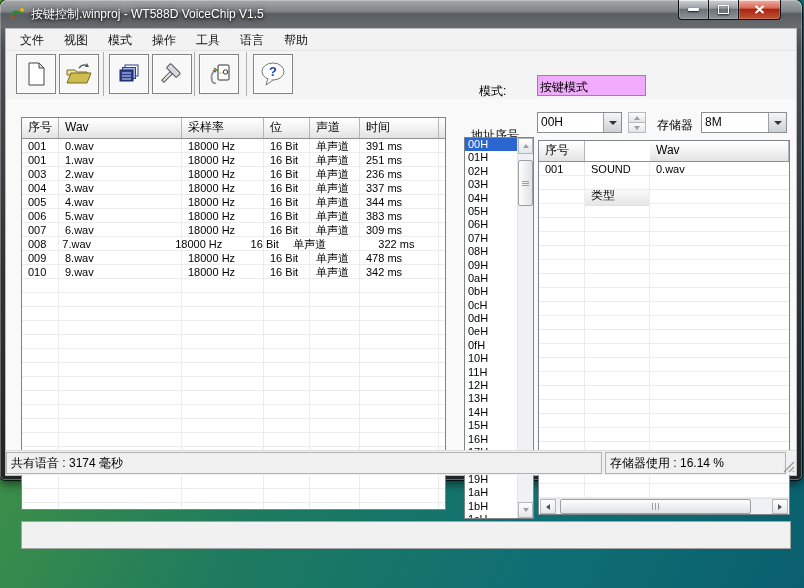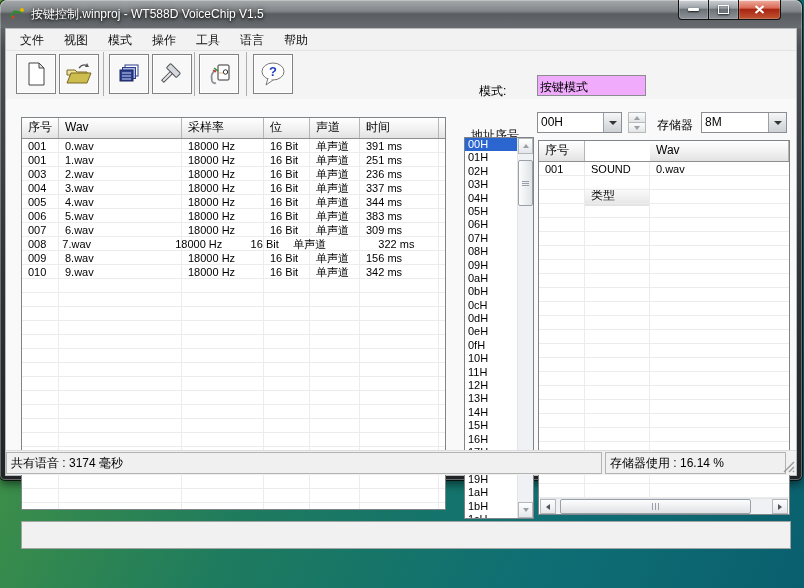--- a/index.html
+++ b/index.html
@@ -292,21 +292,21 @@
                 <div class="tcell" style="width: 46px;">16 Bit</div>
                 <div class="tcell" style="width: 50px;">单声道</div>
                 <div class="tcell" style="width: 79px; margin-left: 39px;">322 ms</div>
               </div>
               <div class="trow">
                 <div class="tcell" style="width: 37px;">009</div>
                 <div class="tcell" style="width: 123px;">8.wav</div>
                 <div class="tcell" style="width: 82px;">18000 Hz</div>
                 <div class="tcell" style="width: 46px;">16 Bit</div>
                 <div class="tcell" style="width: 50px;">单声道</div>
-                <div class="tcell" style="width: 79px;">156 ms</div>
+                <div class="tcell" style="width: 79px;">478 ms</div>
               </div>
               <div class="trow">
                 <div class="tcell" style="width: 37px;">010</div>
                 <div class="tcell" style="width: 123px;">9.wav</div>
                 <div class="tcell" style="width: 82px;">18000 Hz</div>
                 <div class="tcell" style="width: 46px;">16 Bit</div>
                 <div class="tcell" style="width: 50px;">单声道</div>
                 <div class="tcell" style="width: 79px;">342 ms</div>
               </div>
             </div>

